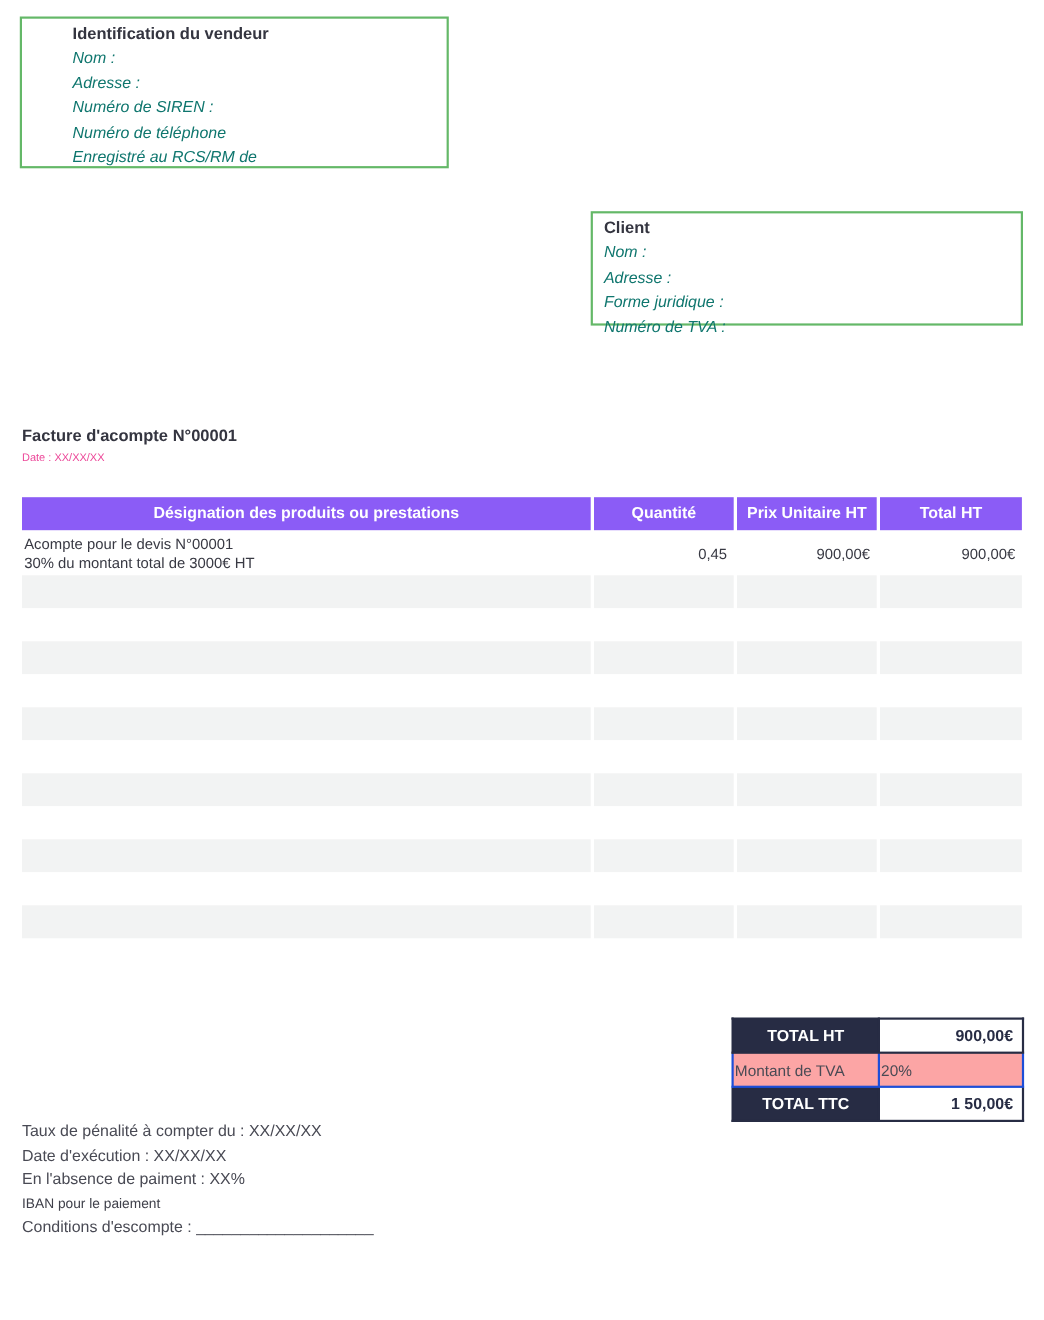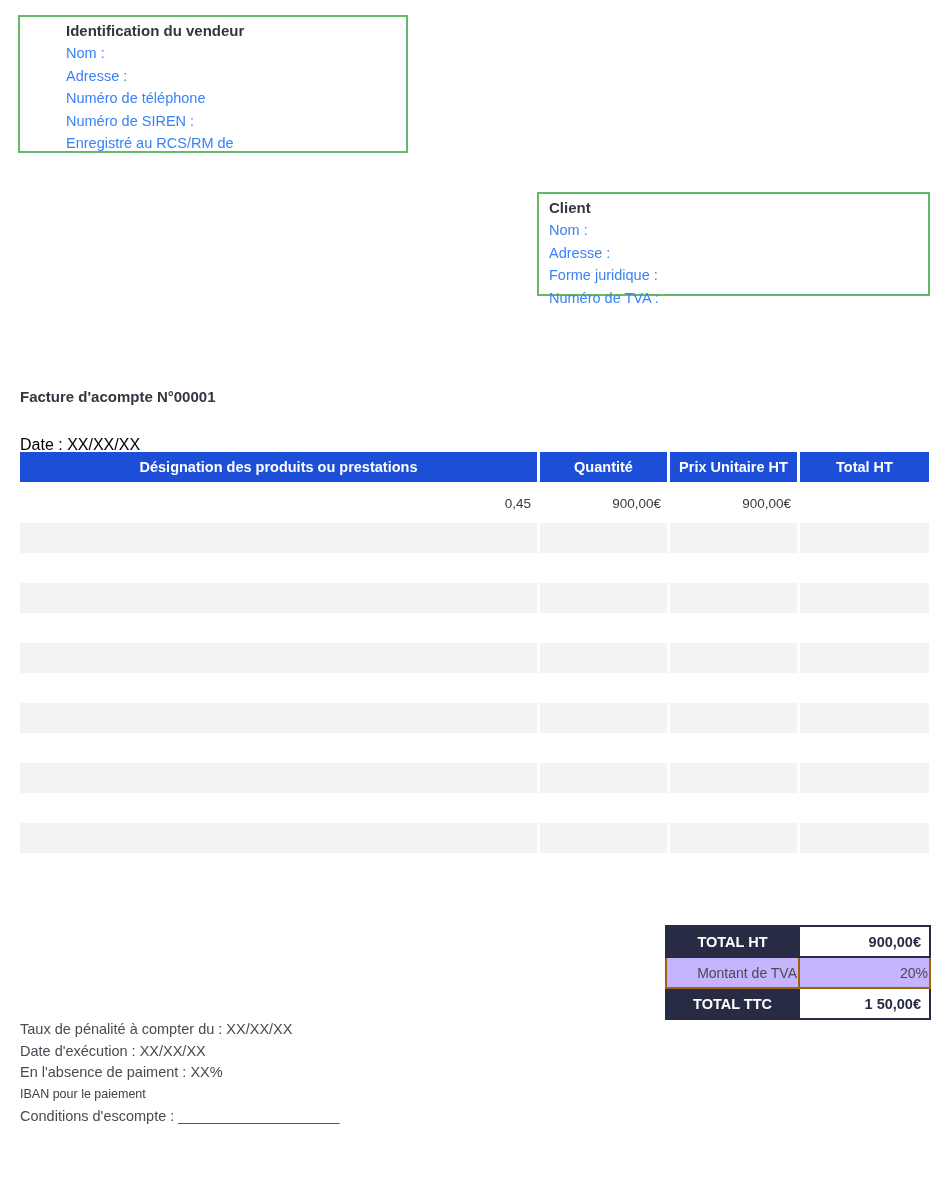--- a/index.html
+++ b/index.html
@@ -18,42 +18,42 @@
     border: 2px solid #64b868;
     box-sizing: border-box;
     padding: 3px 10px;
     font-size: 14.5px;
     line-height: 22.4px;
     background: #ffffff;
   }
   #vendor-box { left: 18px; top: 15px; width: 390px; height: 138px; padding-left: 46px; }
   #client-box { left: 537px; top: 192px; width: 393px; height: 104px; }
   .box-title { font-weight: bold; color: #343540; font-size: 15px; }
-  .box-line  { color: #3b82f6; }
+  .box-line  { color: #0f766e; font-style: italic; }
 
   
   #invoice-title {
     position: absolute; left: 20px; top: 388px;
     font-weight: bold; font-size: 15px; color: #343540;
   }
   #invoice-date {
-    position: absolute; left: 20px; top: 436px;
-    font-size: 16px; color: #000000;
+    position: absolute; left: 20px; top: 411px;
+    font-size: 10px; color: #ec4899;
   }
 
   
   #items-table { position: absolute; left: 20px; top: 452px; width: 909px; }
   .tgrid {
     display: grid;
     grid-template-columns: 517px 127px 127px 129px;
     column-gap: 3px;
     background: #ffffff;
   }
   .thead .cell {
-    background: #1d4ed8; color: #ffffff;
+    background: #8b5cf6; color: #ffffff;
     font-weight: bold; font-size: 14.5px;
     height: 30px;
     display: flex; align-items: center; justify-content: center;
   }
   .frow { margin-top: 1px; }
   .frow .cell {
     background: #ffffff; height: 40px;
     display: flex; align-items: center;
     font-size: 13.5px; color: #383943;
   }
@@ -77,40 +77,40 @@
   td.tot-label {
     background: #272c44; color: #ffffff; font-weight: bold;
     text-align: center; width: 129px; border: 2px solid #272c44;
   }
   td.tot-value {
     background: #ffffff; color: #272c44; font-weight: bold;
     text-align: right; padding-right: 8px; width: 120px;
     border: 2px solid #272c44;
   }
   tr.tva-row td {
-    background: #c4b5fd; color: #494a54; font-weight: normal;
-    text-align: right; font-size: 14px; border: 2px solid #a16207;
+    background: #fca5a5; color: #494a54; font-weight: normal;
+    text-align: left; font-size: 14px; border: 2px solid #1d4ed8;
   }
 
   
   #footer-notes {
     position: absolute; left: 20px; top: 1019px;
     font-size: 14.5px; line-height: 21.7px; color: #494a54;
   }
   .footer-line.small { font-size: 12.5px; color: #3f404a; }
 </style>
 </head>
 <body>
 
 <div id="vendor-box" class="info-box">
   <div class="box-title">Identification du vendeur</div>
   <div class="box-line">Nom :</div>
   <div class="box-line">Adresse :</div>
+  <div class="box-line">Numéro de SIREN :</div>
   <div class="box-line">Numéro de téléphone</div>
-  <div class="box-line">Numéro de SIREN :</div>
   <div class="box-line">Enregistré au RCS/RM de</div>
 </div>
 
 <div id="client-box" class="info-box">
   <div class="box-title">Client</div>
   <div class="box-line">Nom :</div>
   <div class="box-line">Adresse :</div>
   <div class="box-line">Forme juridique :</div>
   <div class="box-line">Numéro de TVA :</div>
 </div>
@@ -119,20 +119,24 @@
 <div id="invoice-date">Date : XX/XX/XX</div>
 
 <div id="items-table">
   <div class="tgrid thead">
     <div class="cell">Désignation des produits ou prestations</div>
     <div class="cell">Quantité</div>
     <div class="cell">Prix Unitaire HT</div>
     <div class="cell">Total HT</div>
   </div>
   <div class="tgrid frow">
+    <div class="cell desc-cell">
+      <span>Acompte pour le devis N°00001</span>
+      <span>30% du montant total de 3000€ HT</span>
+    </div>
     <div class="cell num-cell">0,45</div>
     <div class="cell num-cell">900,00€</div>
     <div class="cell num-cell">900,00€</div>
   </div>
   <div id="empty-rows">
       <div class="tgrid erow gray">
         <div class="cell"></div>
         <div class="cell"></div>
         <div class="cell"></div>
         <div class="cell"></div>

